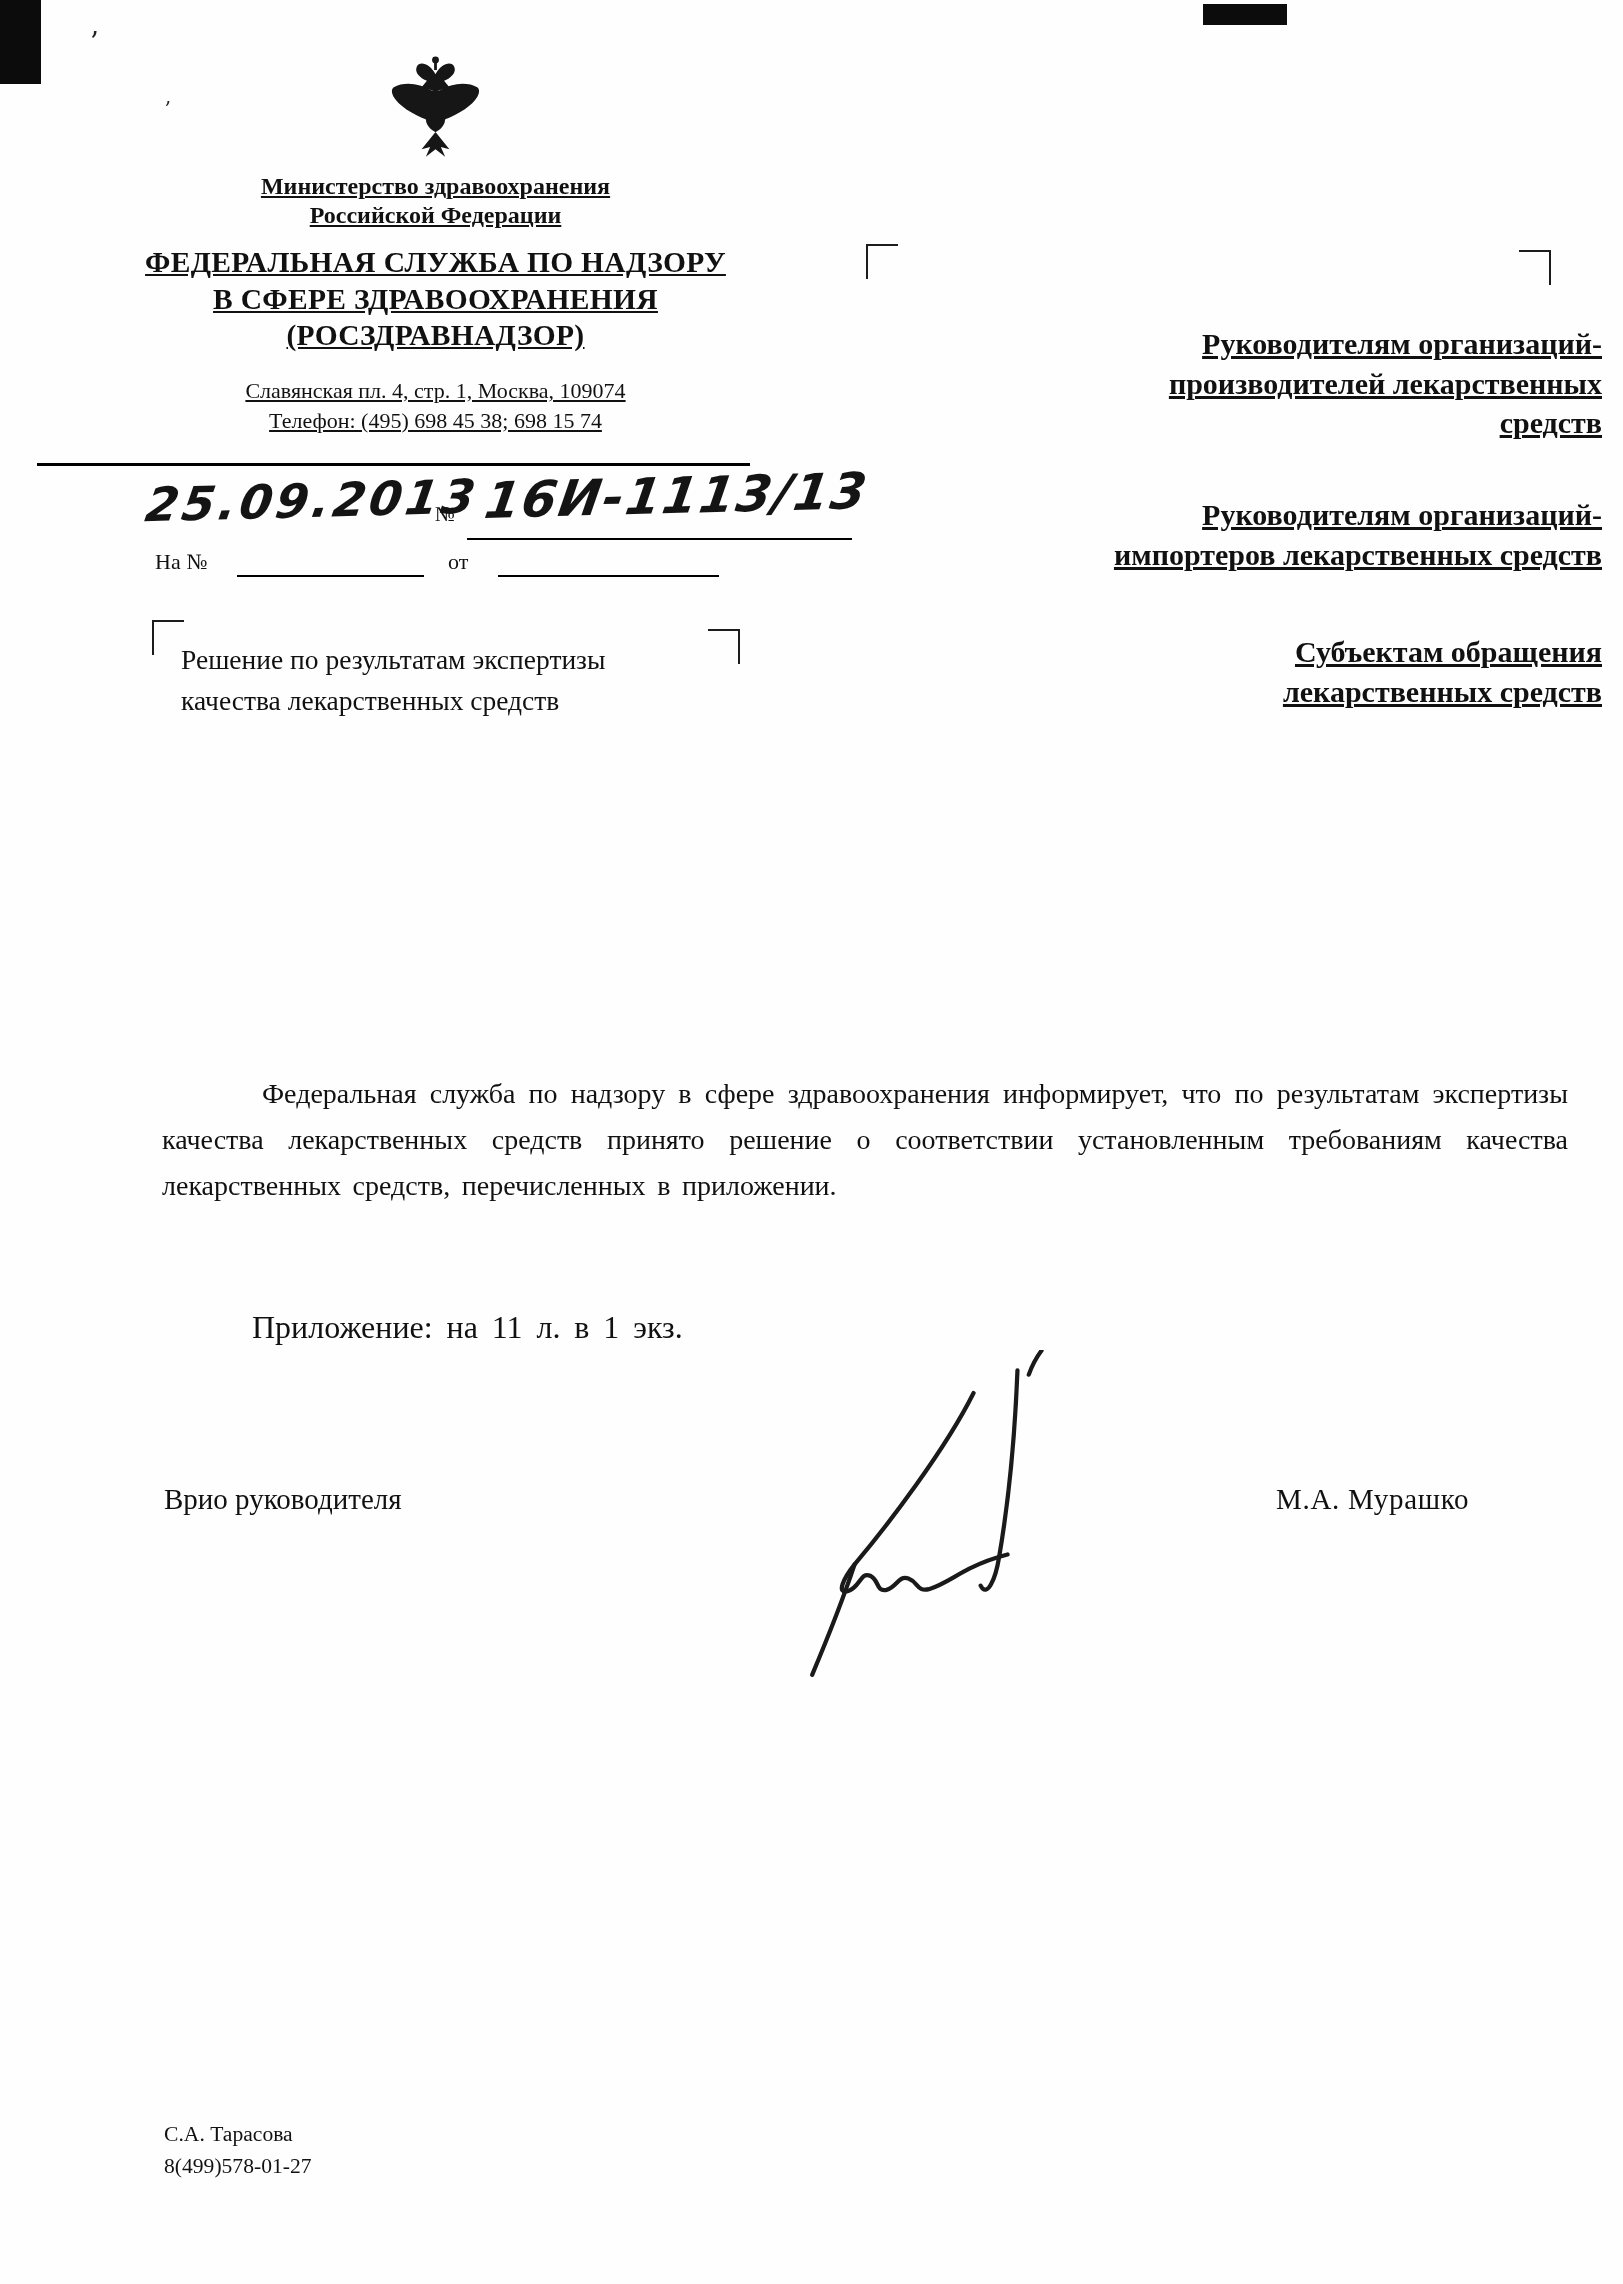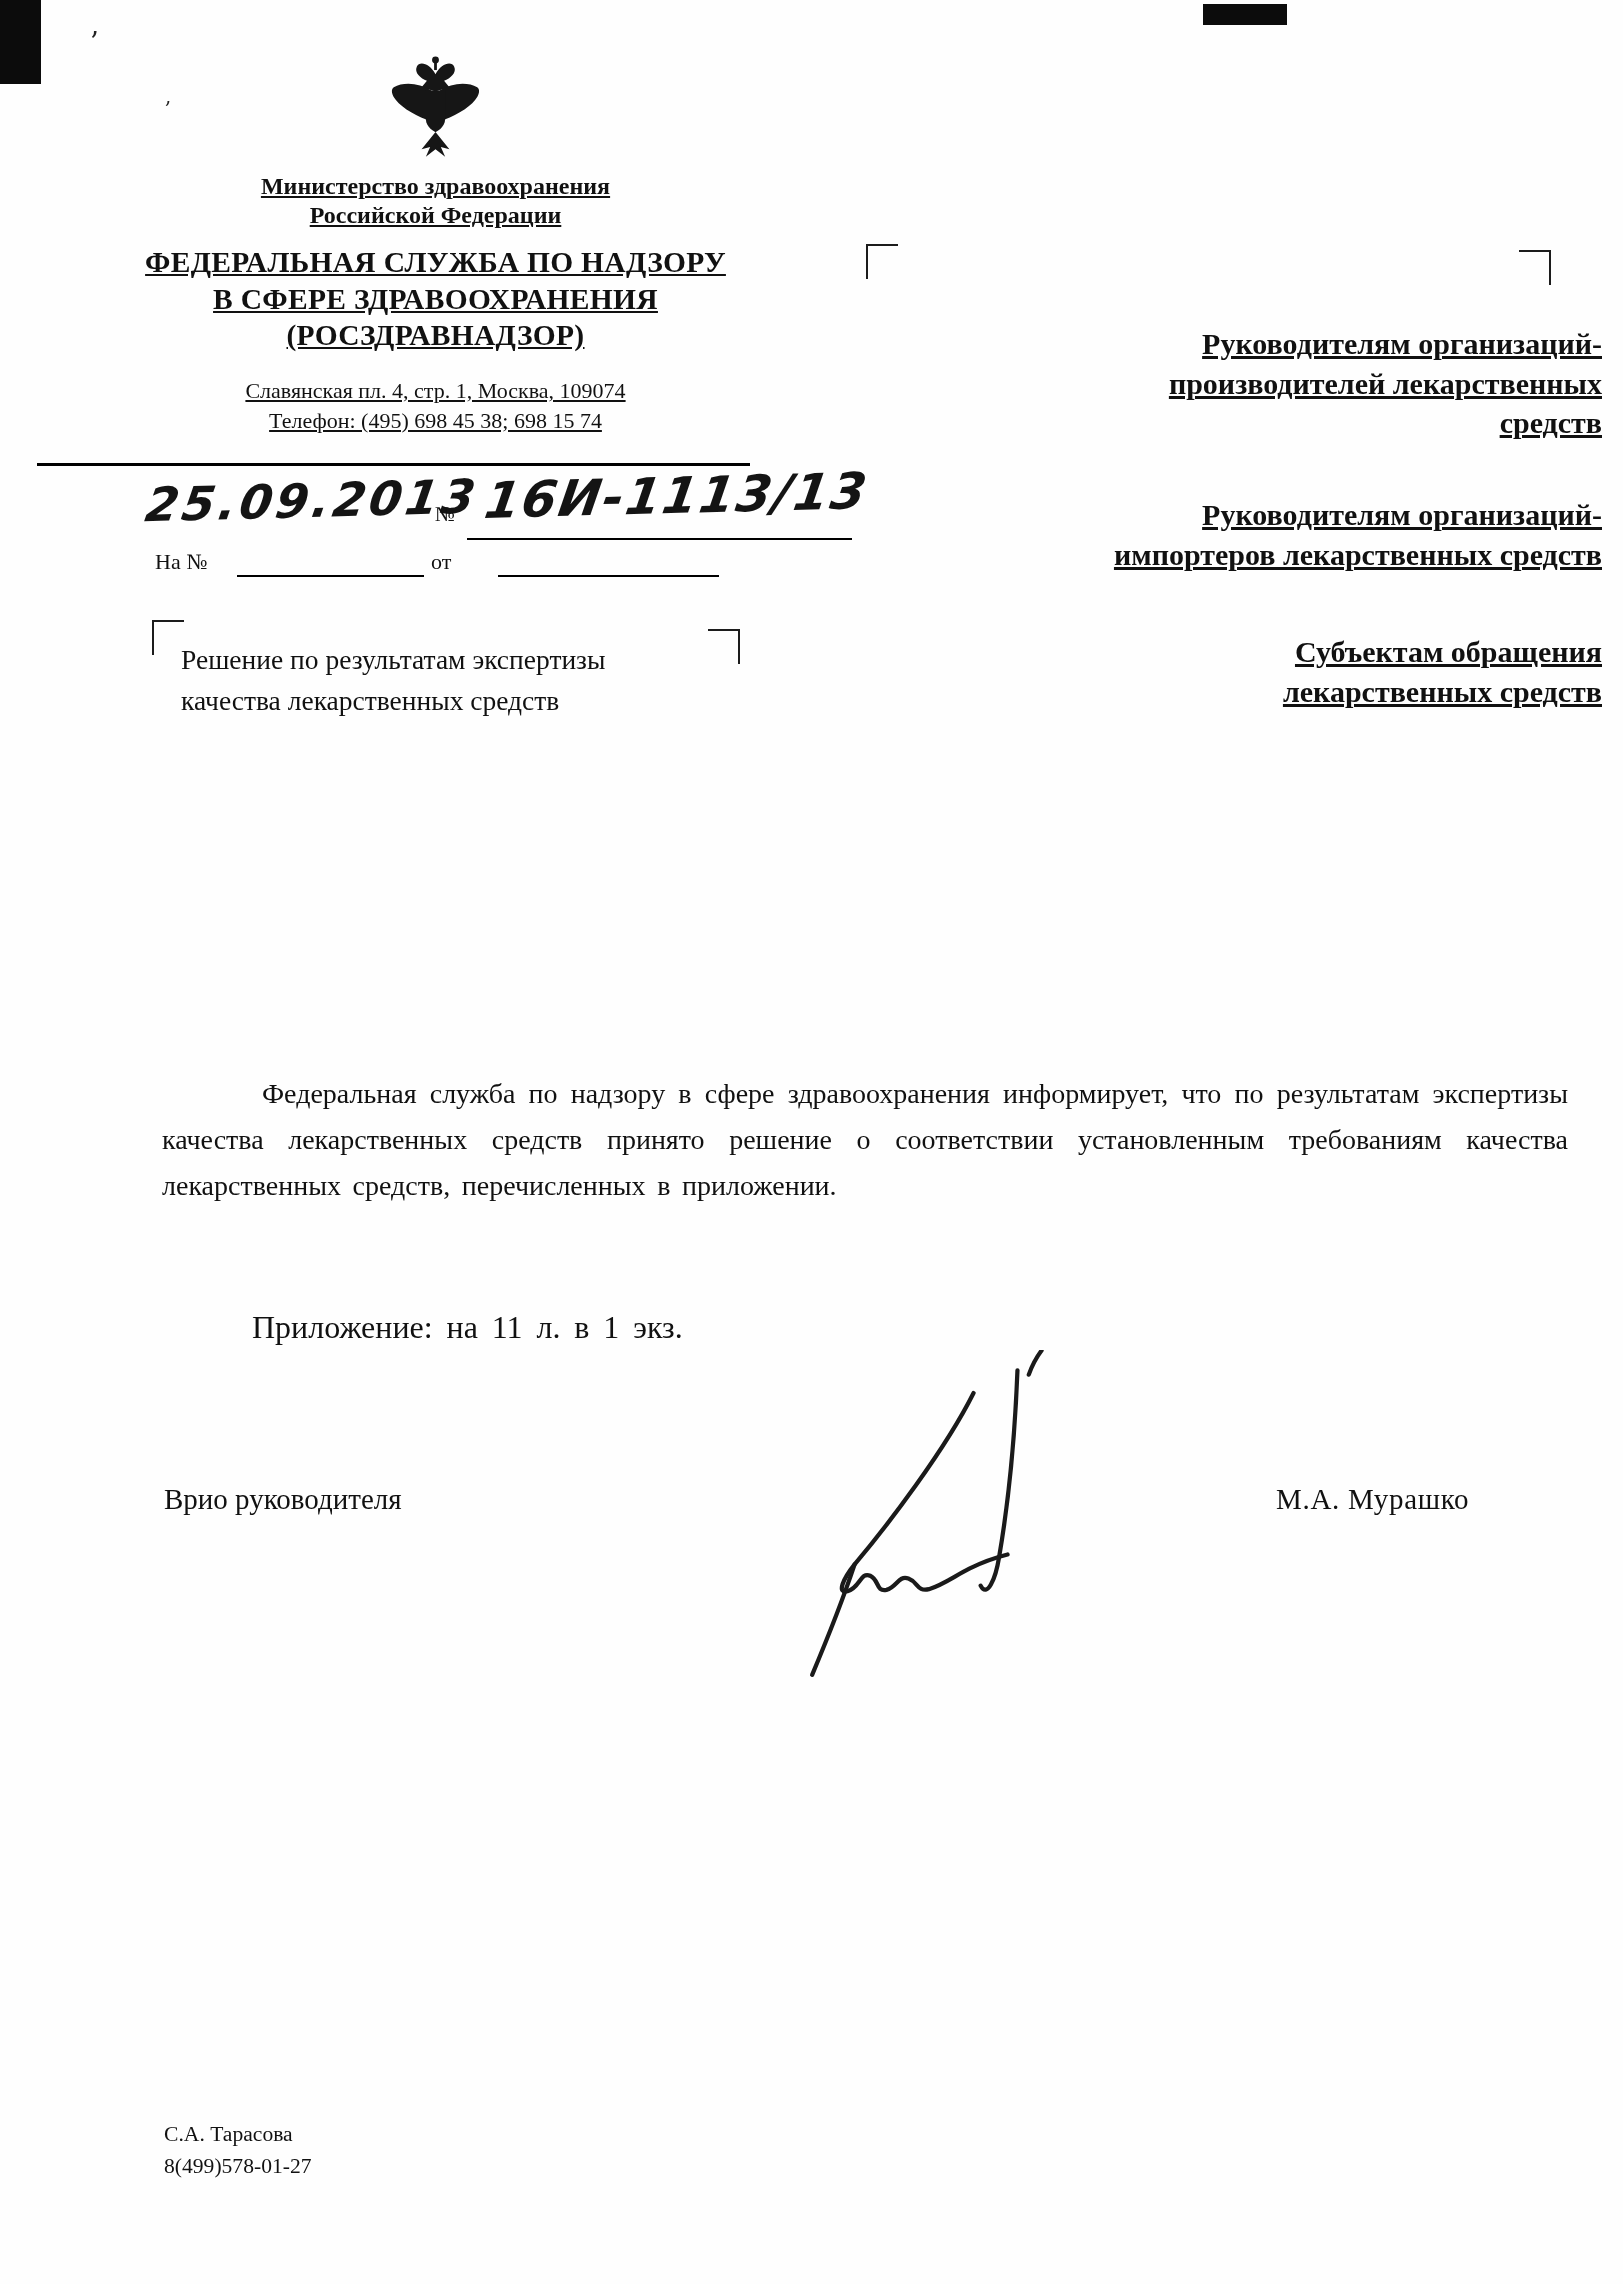--- a/index.html
+++ b/index.html
@@ -40,21 +40,21 @@
     font-weight: 700;
     transform: skewX(-10deg) rotate(-1.5deg);
     white-space: nowrap;
   }
   .hw-date  { left: 147px; top: 473px; font-size: 47px; letter-spacing: 3.3px; }
   .hw-num   { left: 486px; top: 467px; font-size: 50px; letter-spacing: 2px; }
   .num-sign { position: absolute; left: 435px; top: 502px; font-size: 21px; }
   .uline { position: absolute; border-bottom: 2px solid #000; height: 0.7px; }
   .u-num { left: 467px; top: 537px; width: 385px; }
   .na-label { position: absolute; left: 155px; top: 549px; font-size: 22px; }
-  .ot-label { position: absolute; left: 431px; top: 549px; font-size: 22px; }
+  .ot-label { position: absolute; left: 448px; top: 549px; font-size: 22px; }
   .u-na { left: 237px; top: 574px; width: 187px; }
   .u-ot { left: 498px; top: 574px; width: 221px; }
 
   
   .corner { position: absolute; width: 30px; height: 33px; }
   .corner-tl { border-left: 2px solid #1c1c1c; border-top: 2px solid #1c1c1c; }
   .corner-tr { border-right: 2px solid #1c1c1c; border-top: 2px solid #1c1c1c; }
 
   
   .subject { position: absolute; left: 181px; top: 639px; width: 557px; font-size: 27.5px; line-height: 1.5; text-align: left; font-family: Liberation Serif, serif; }

